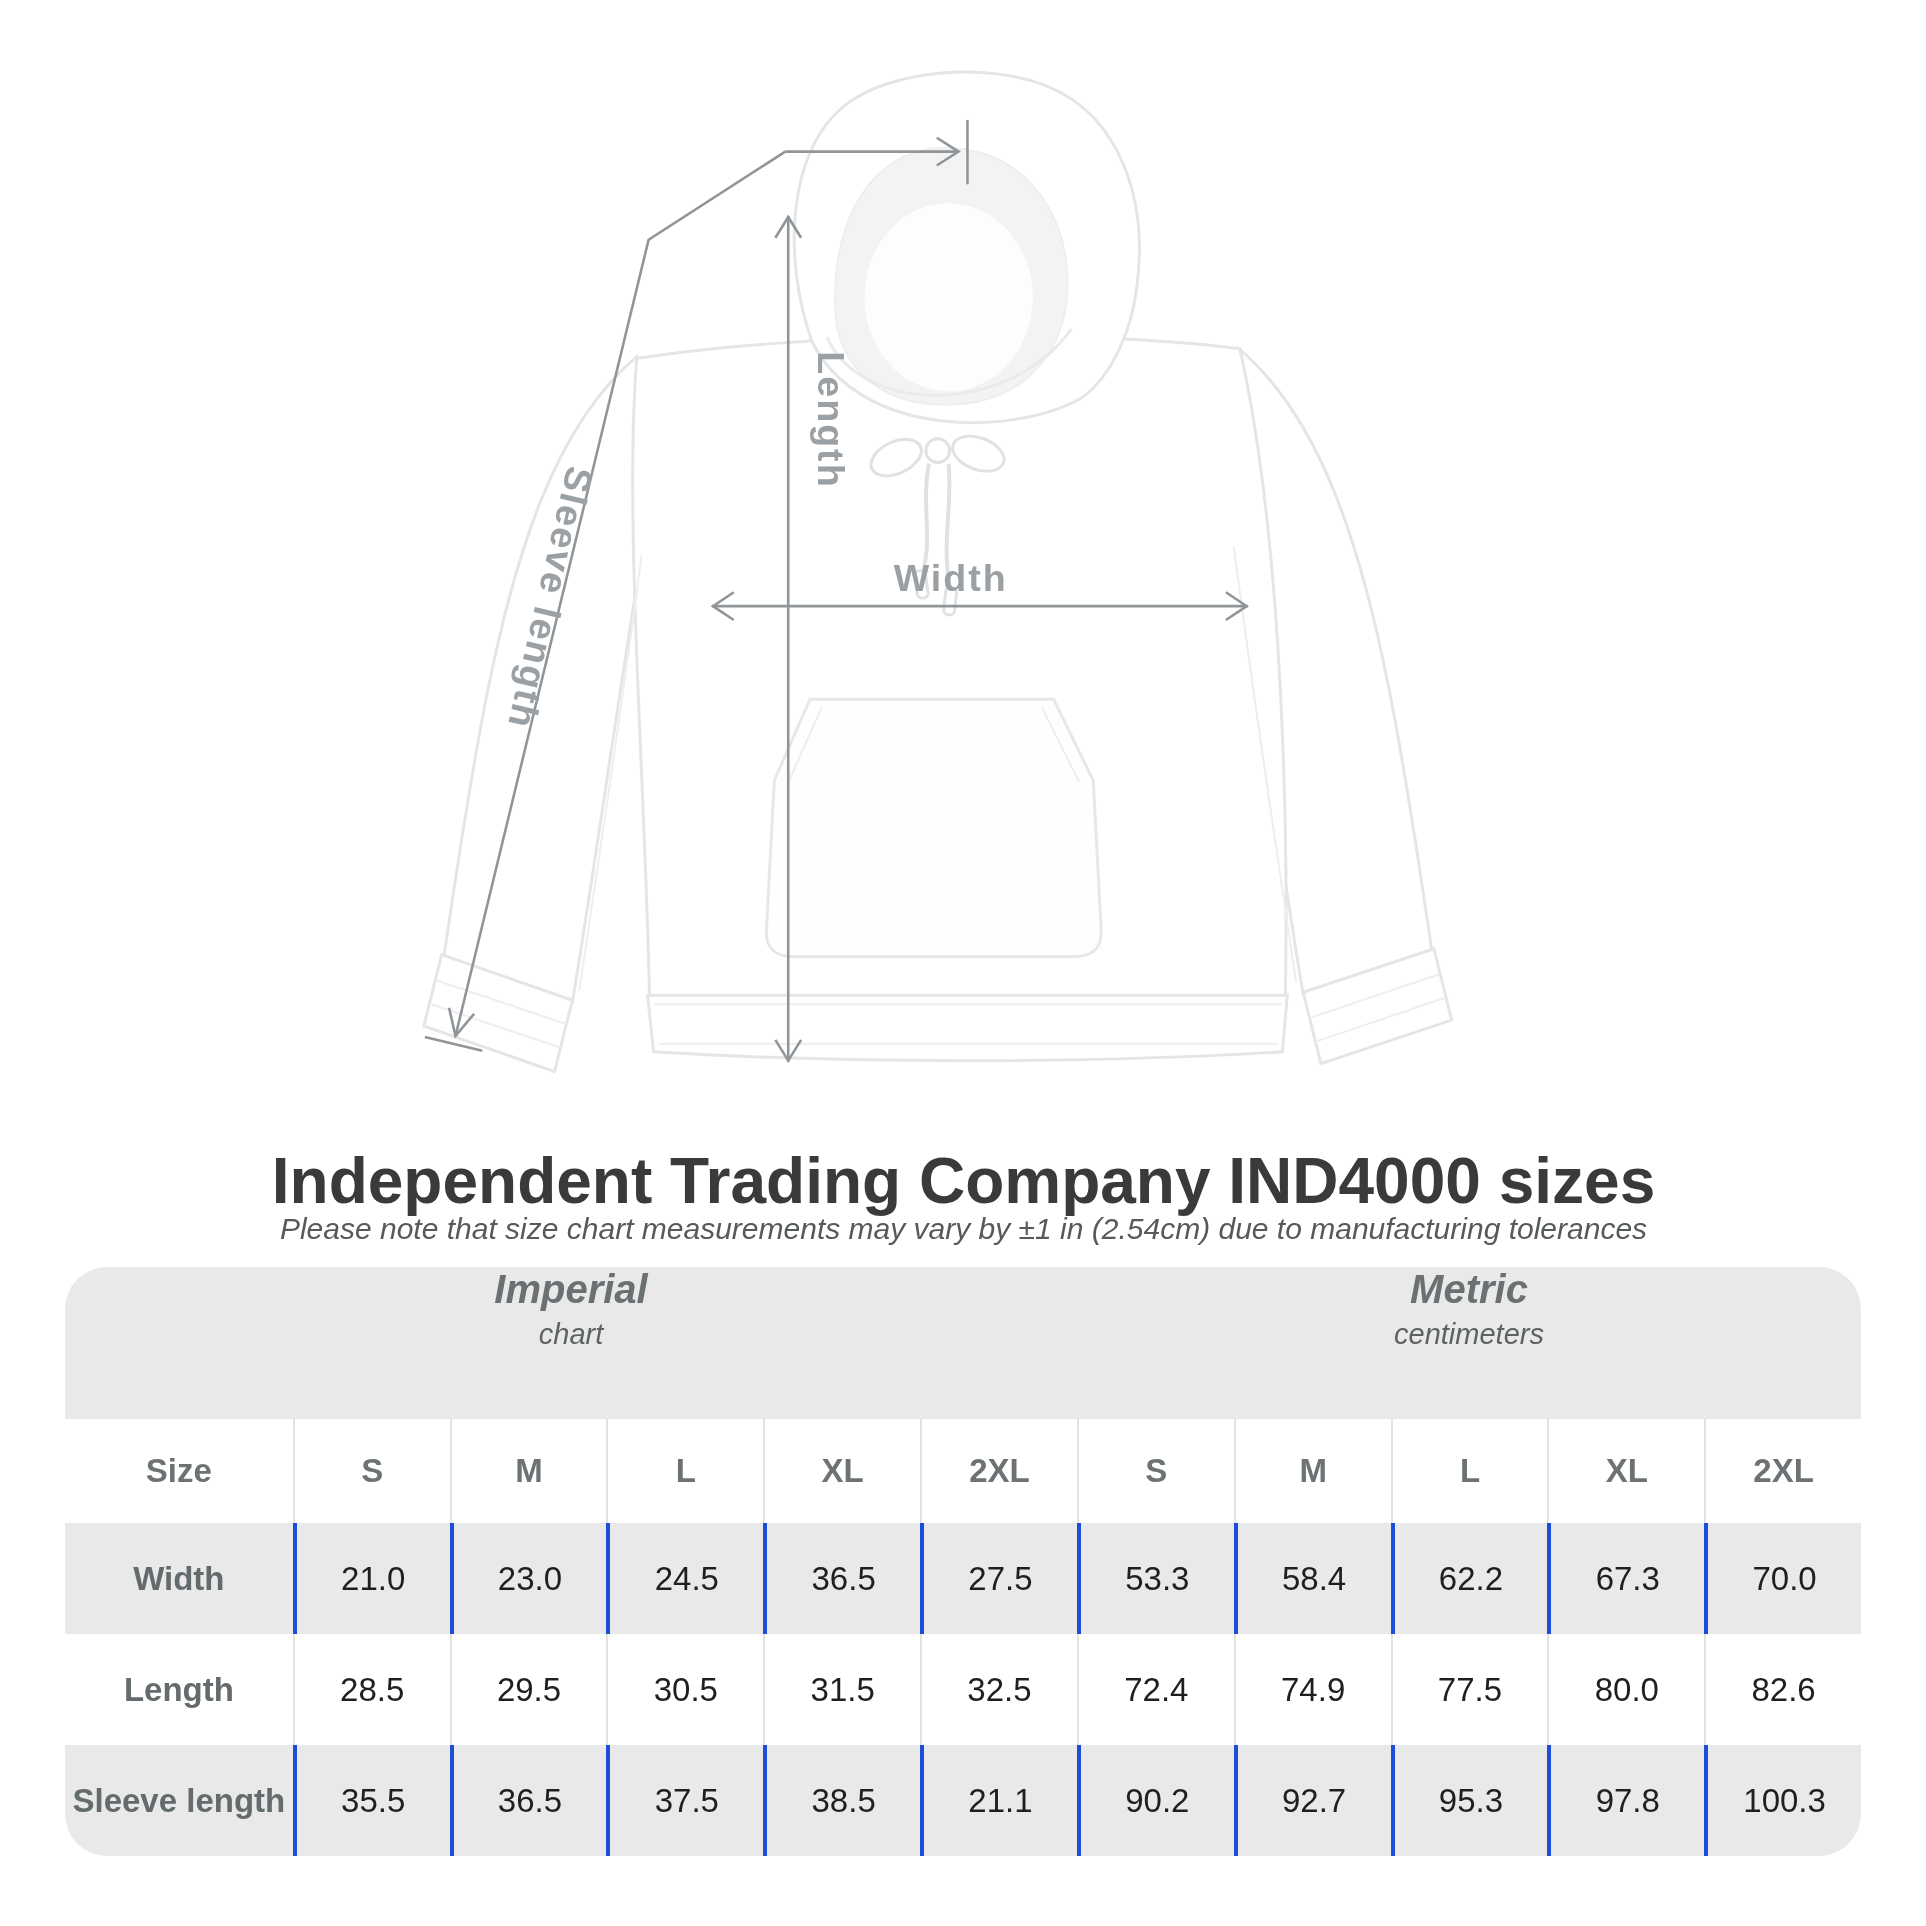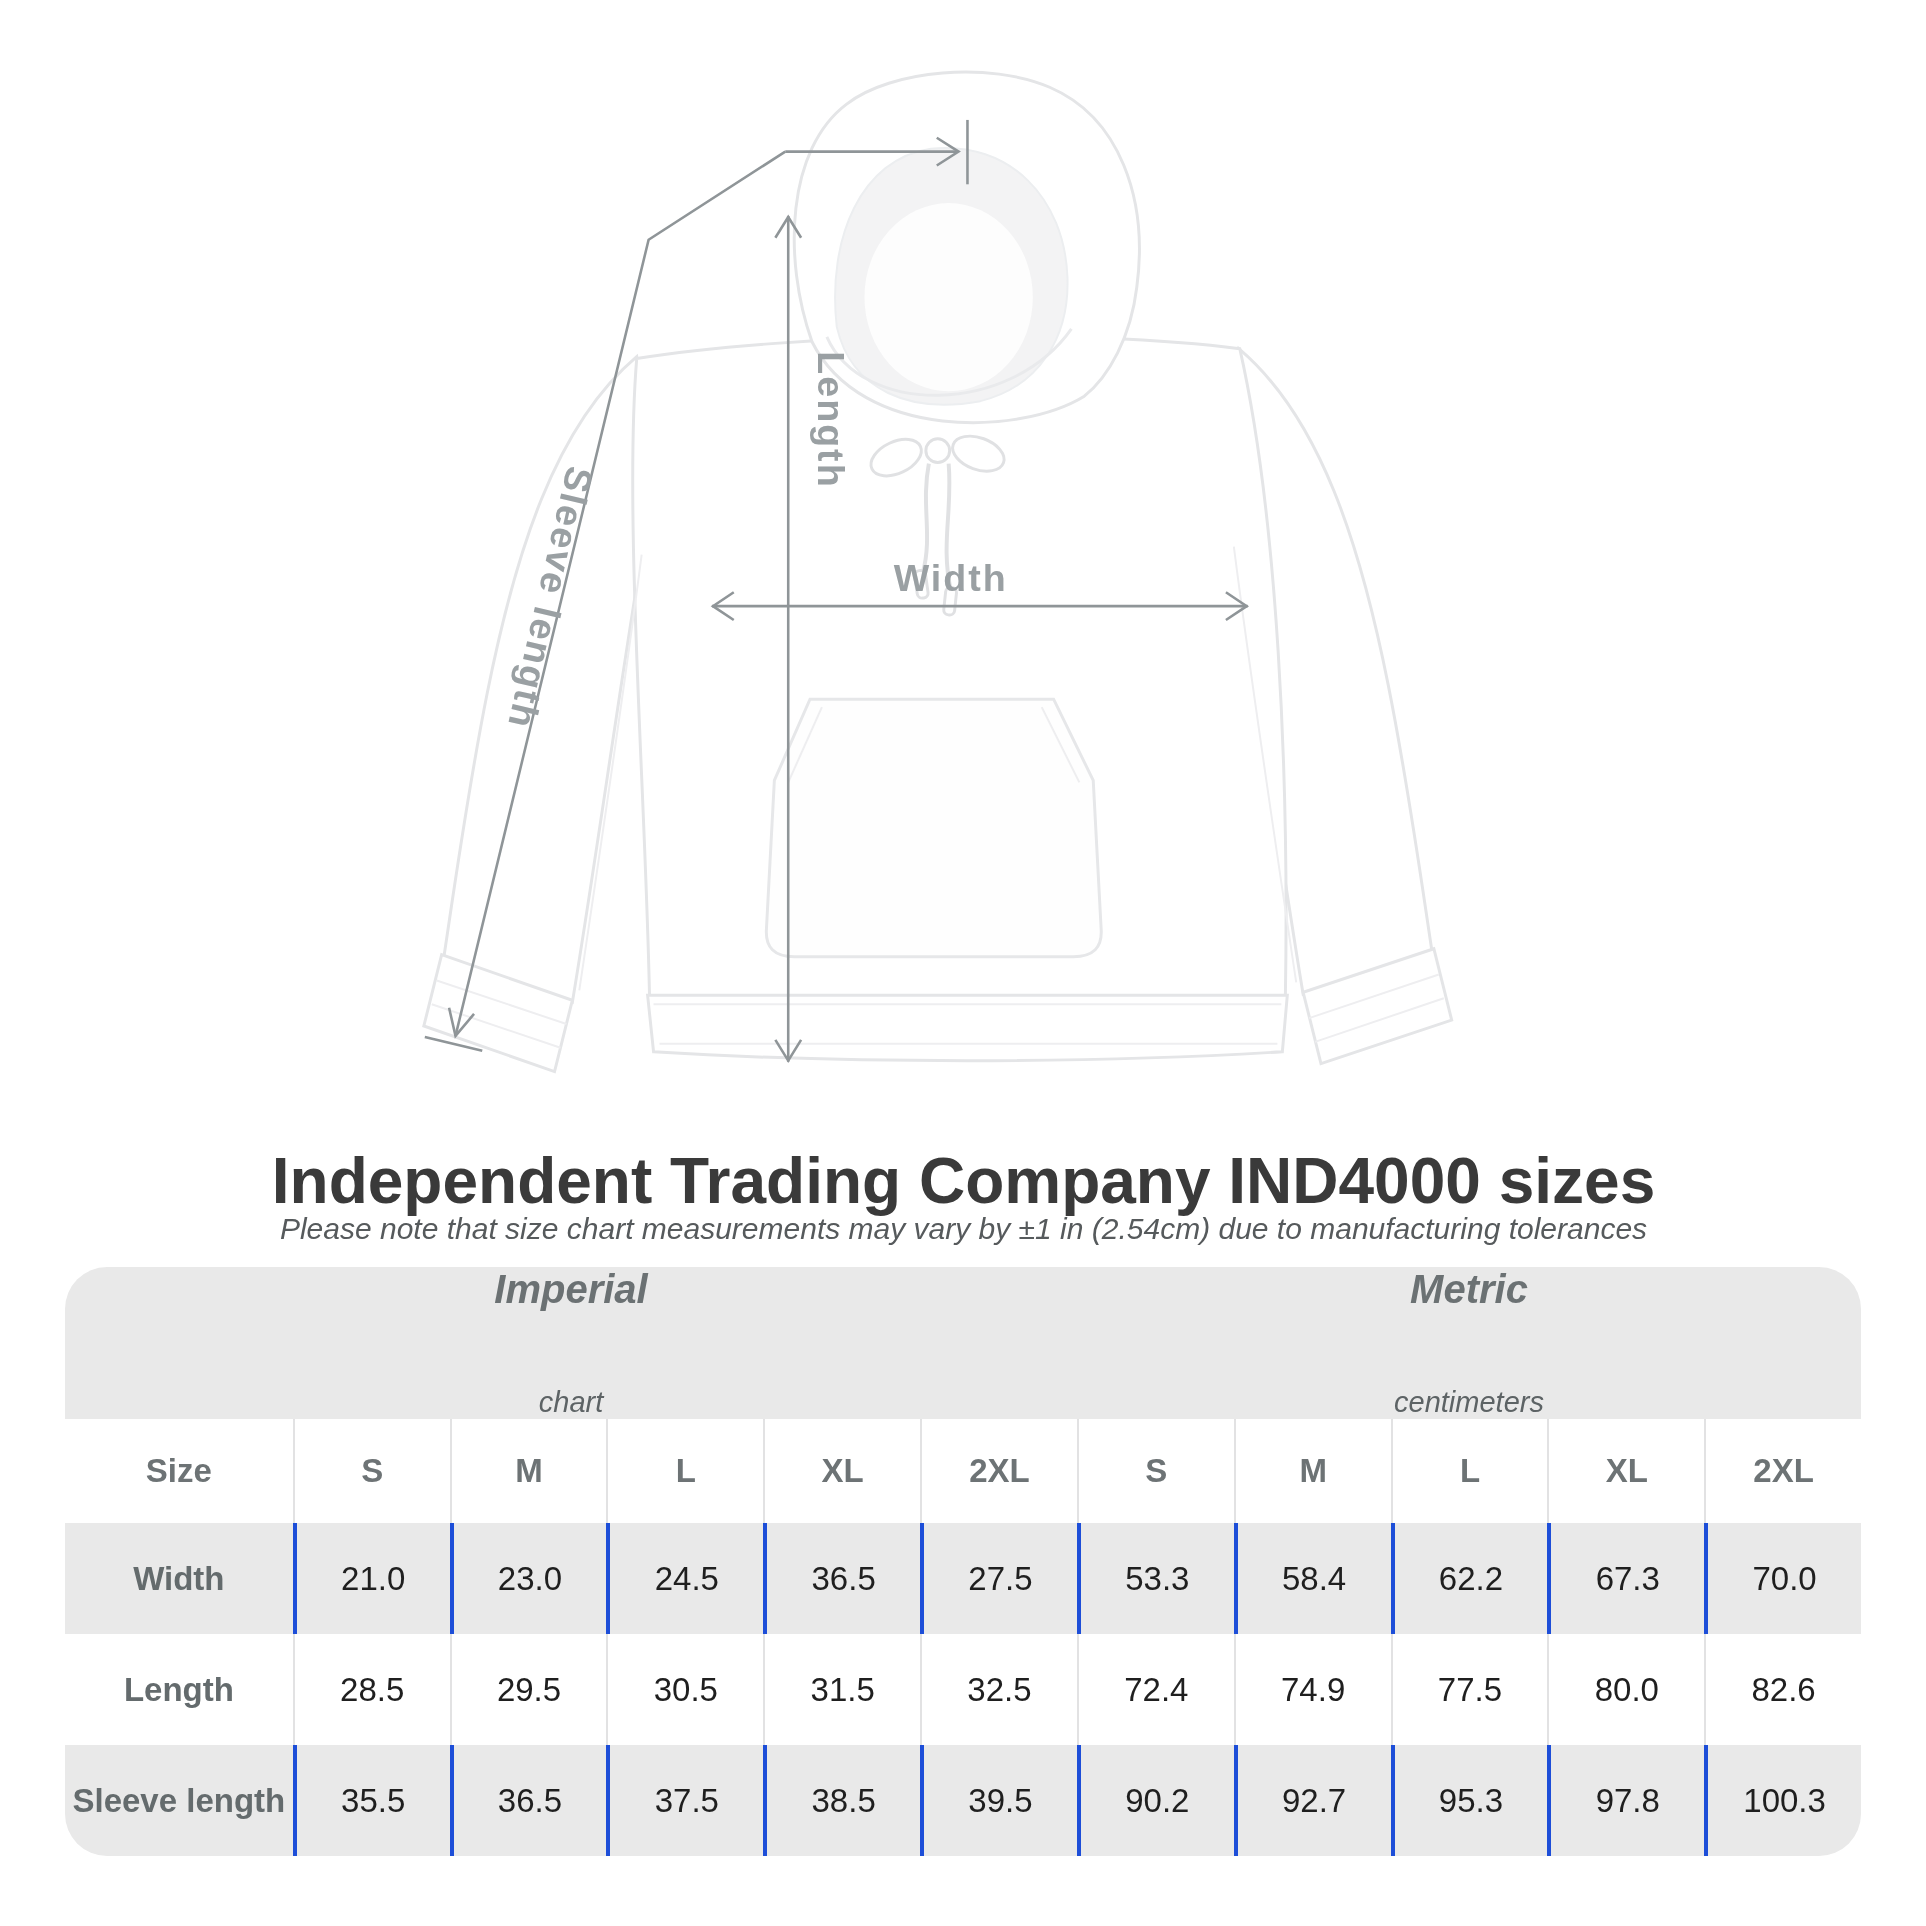--- a/index.html
+++ b/index.html
@@ -17,21 +17,21 @@
     font-size:30px;font-style:italic;color:#565a5c;
   }
   .size-table{
     position:absolute;left:65px;top:1267px;width:1796px;
   }
   .band{
     display:flex;height:152px;background:#e9e9e9;
     border-radius:42px 42px 0 0;
   }
   .band-cell{
-    display:flex;flex-direction:column;align-items:center;justify-content:space-between;gap:6px;
+    display:flex;flex-direction:column;align-items:center;justify-content:flex-start;gap:6px;
   }
   .band-cell.imperial{width:1012px;}
   .band-cell.metric{width:784px;}
   .band-title{font-size:40px;font-weight:bold;font-style:italic;color:#6b7173;}
   .band-sub{font-size:29px;font-style:italic;color:#5d6365;}
   .trow{display:flex;width:1796px;}
   .trow .cell{
     display:flex;align-items:center;justify-content:center;
     box-sizing:border-box;
   }
@@ -267,21 +267,21 @@
     <div class="cell">
         <span class="val">36.5</span>
       </div>
     <div class="cell">
         <span class="val">37.5</span>
       </div>
     <div class="cell">
         <span class="val">38.5</span>
       </div>
     <div class="cell">
-        <span class="val">39.5</span>
+        <span class="val">21.1</span>
       </div>
     <div class="cell">
         <span class="val">90.2</span>
       </div>
     <div class="cell">
         <span class="val">92.7</span>
       </div>
     <div class="cell">
         <span class="val">95.3</span>
       </div>

